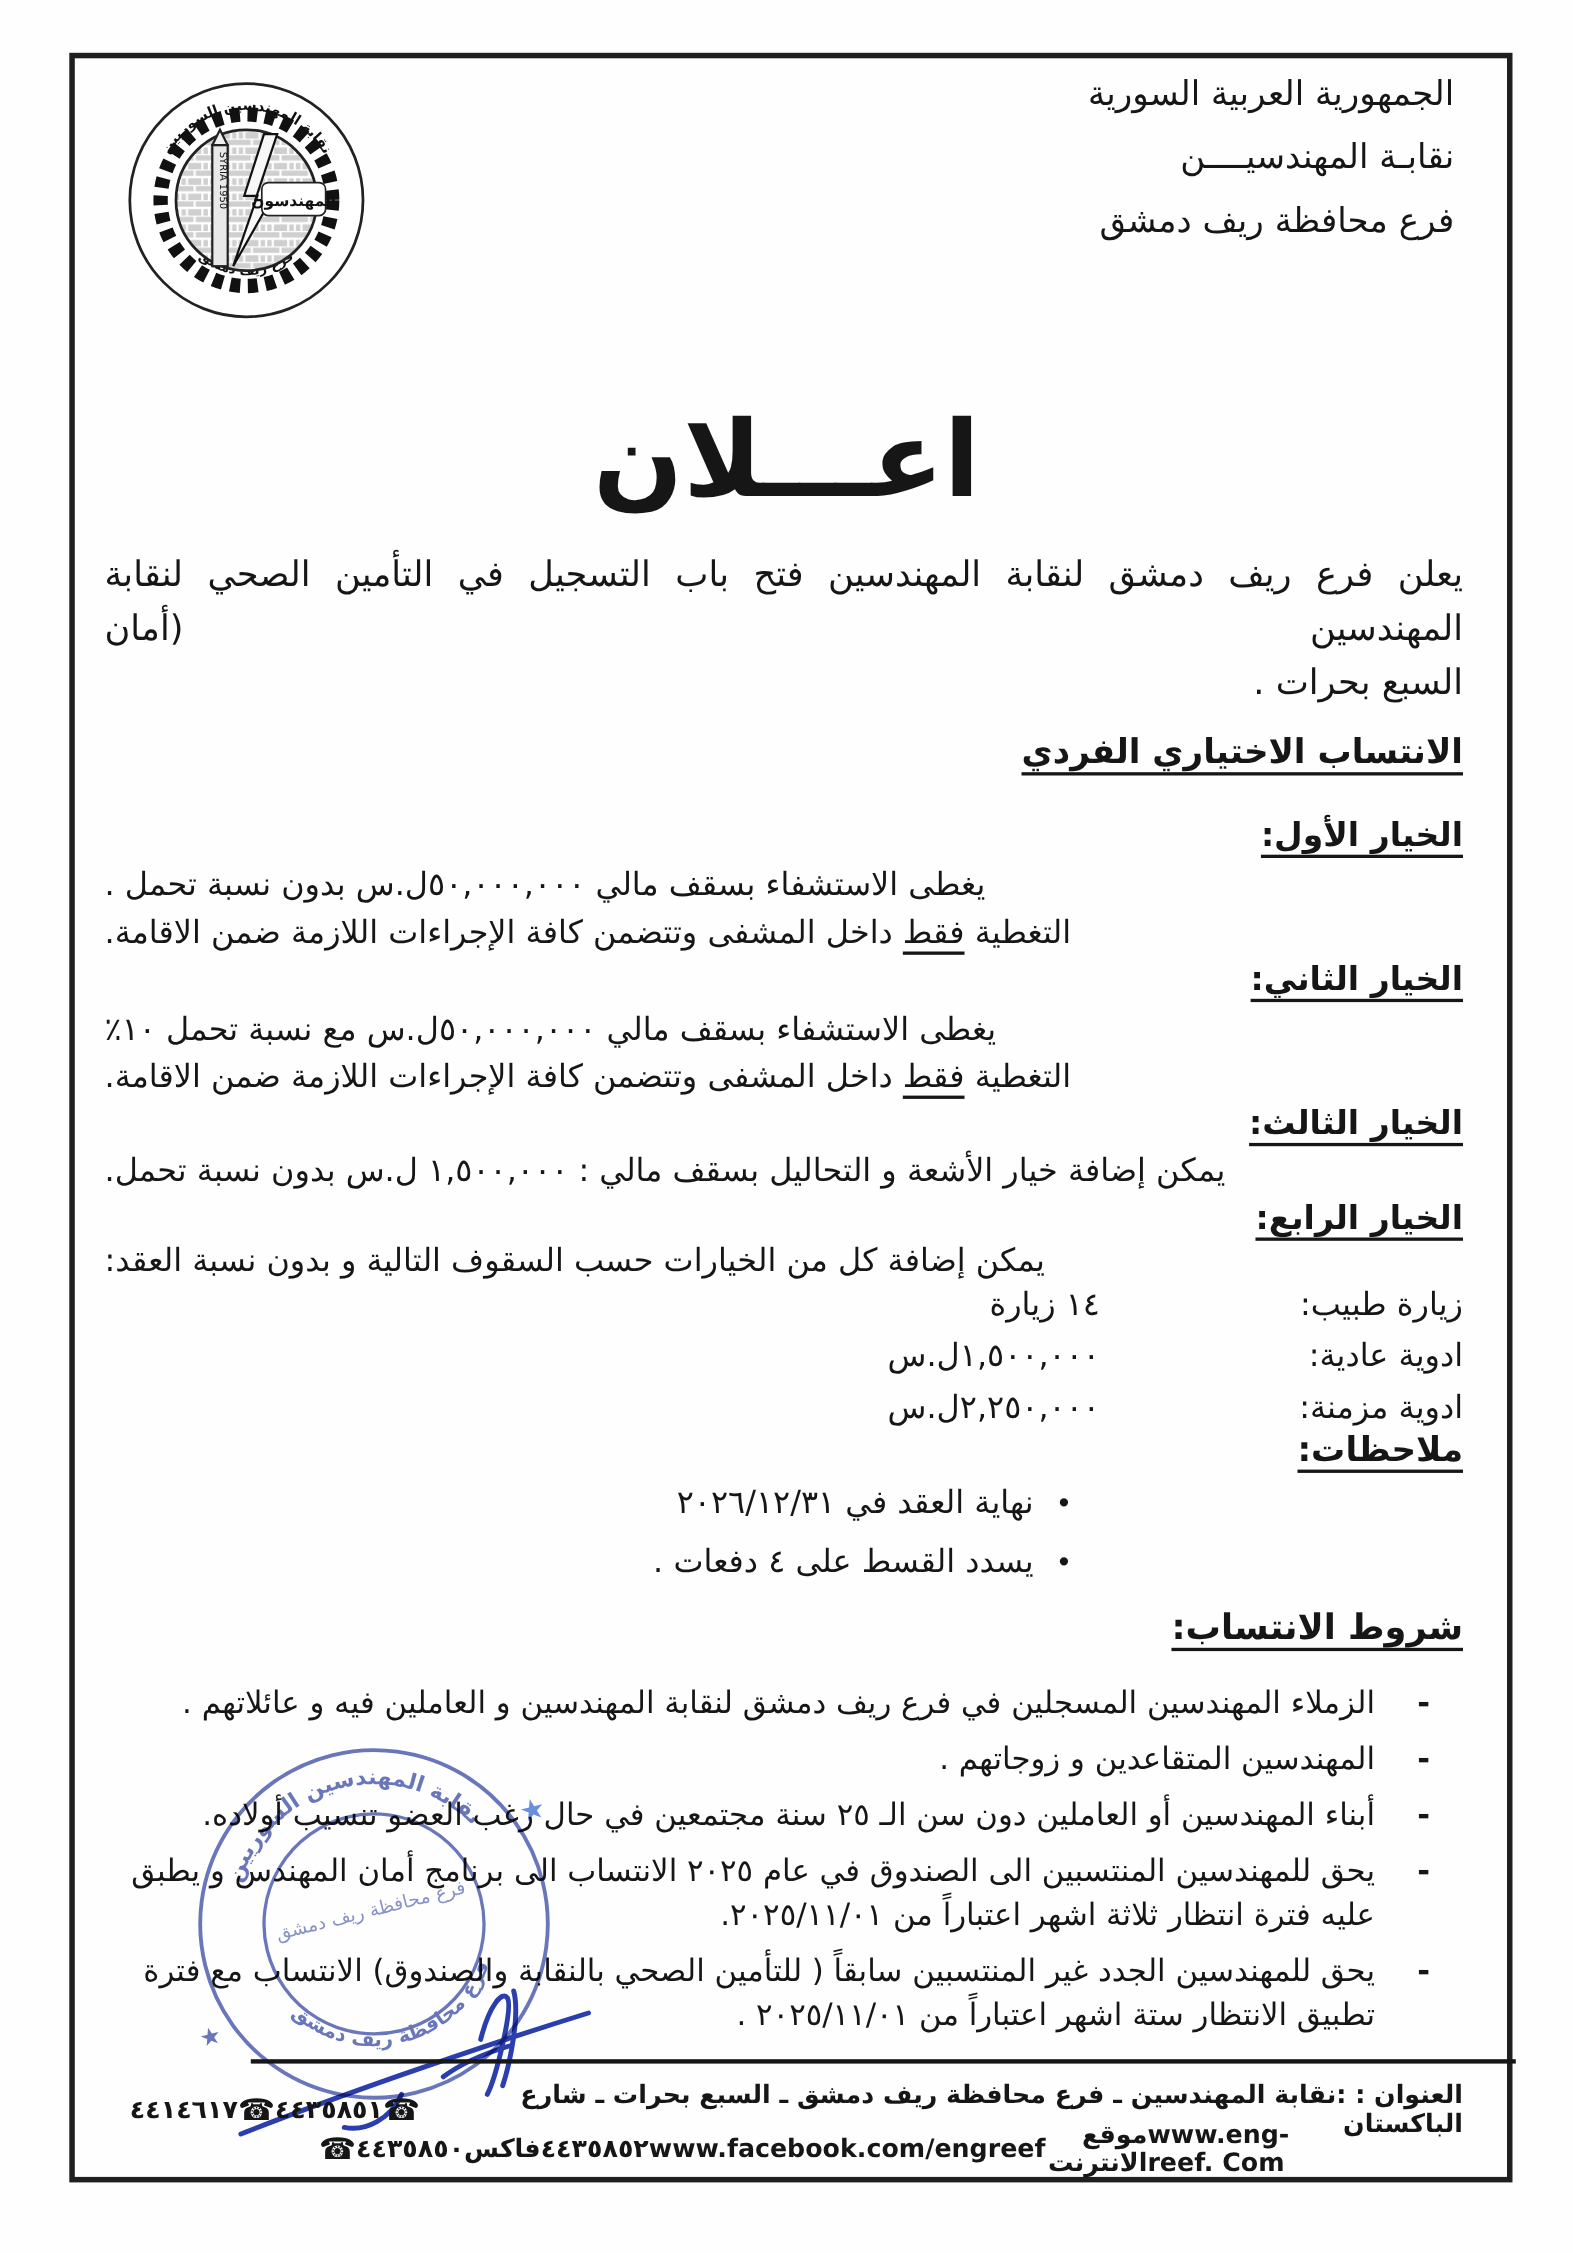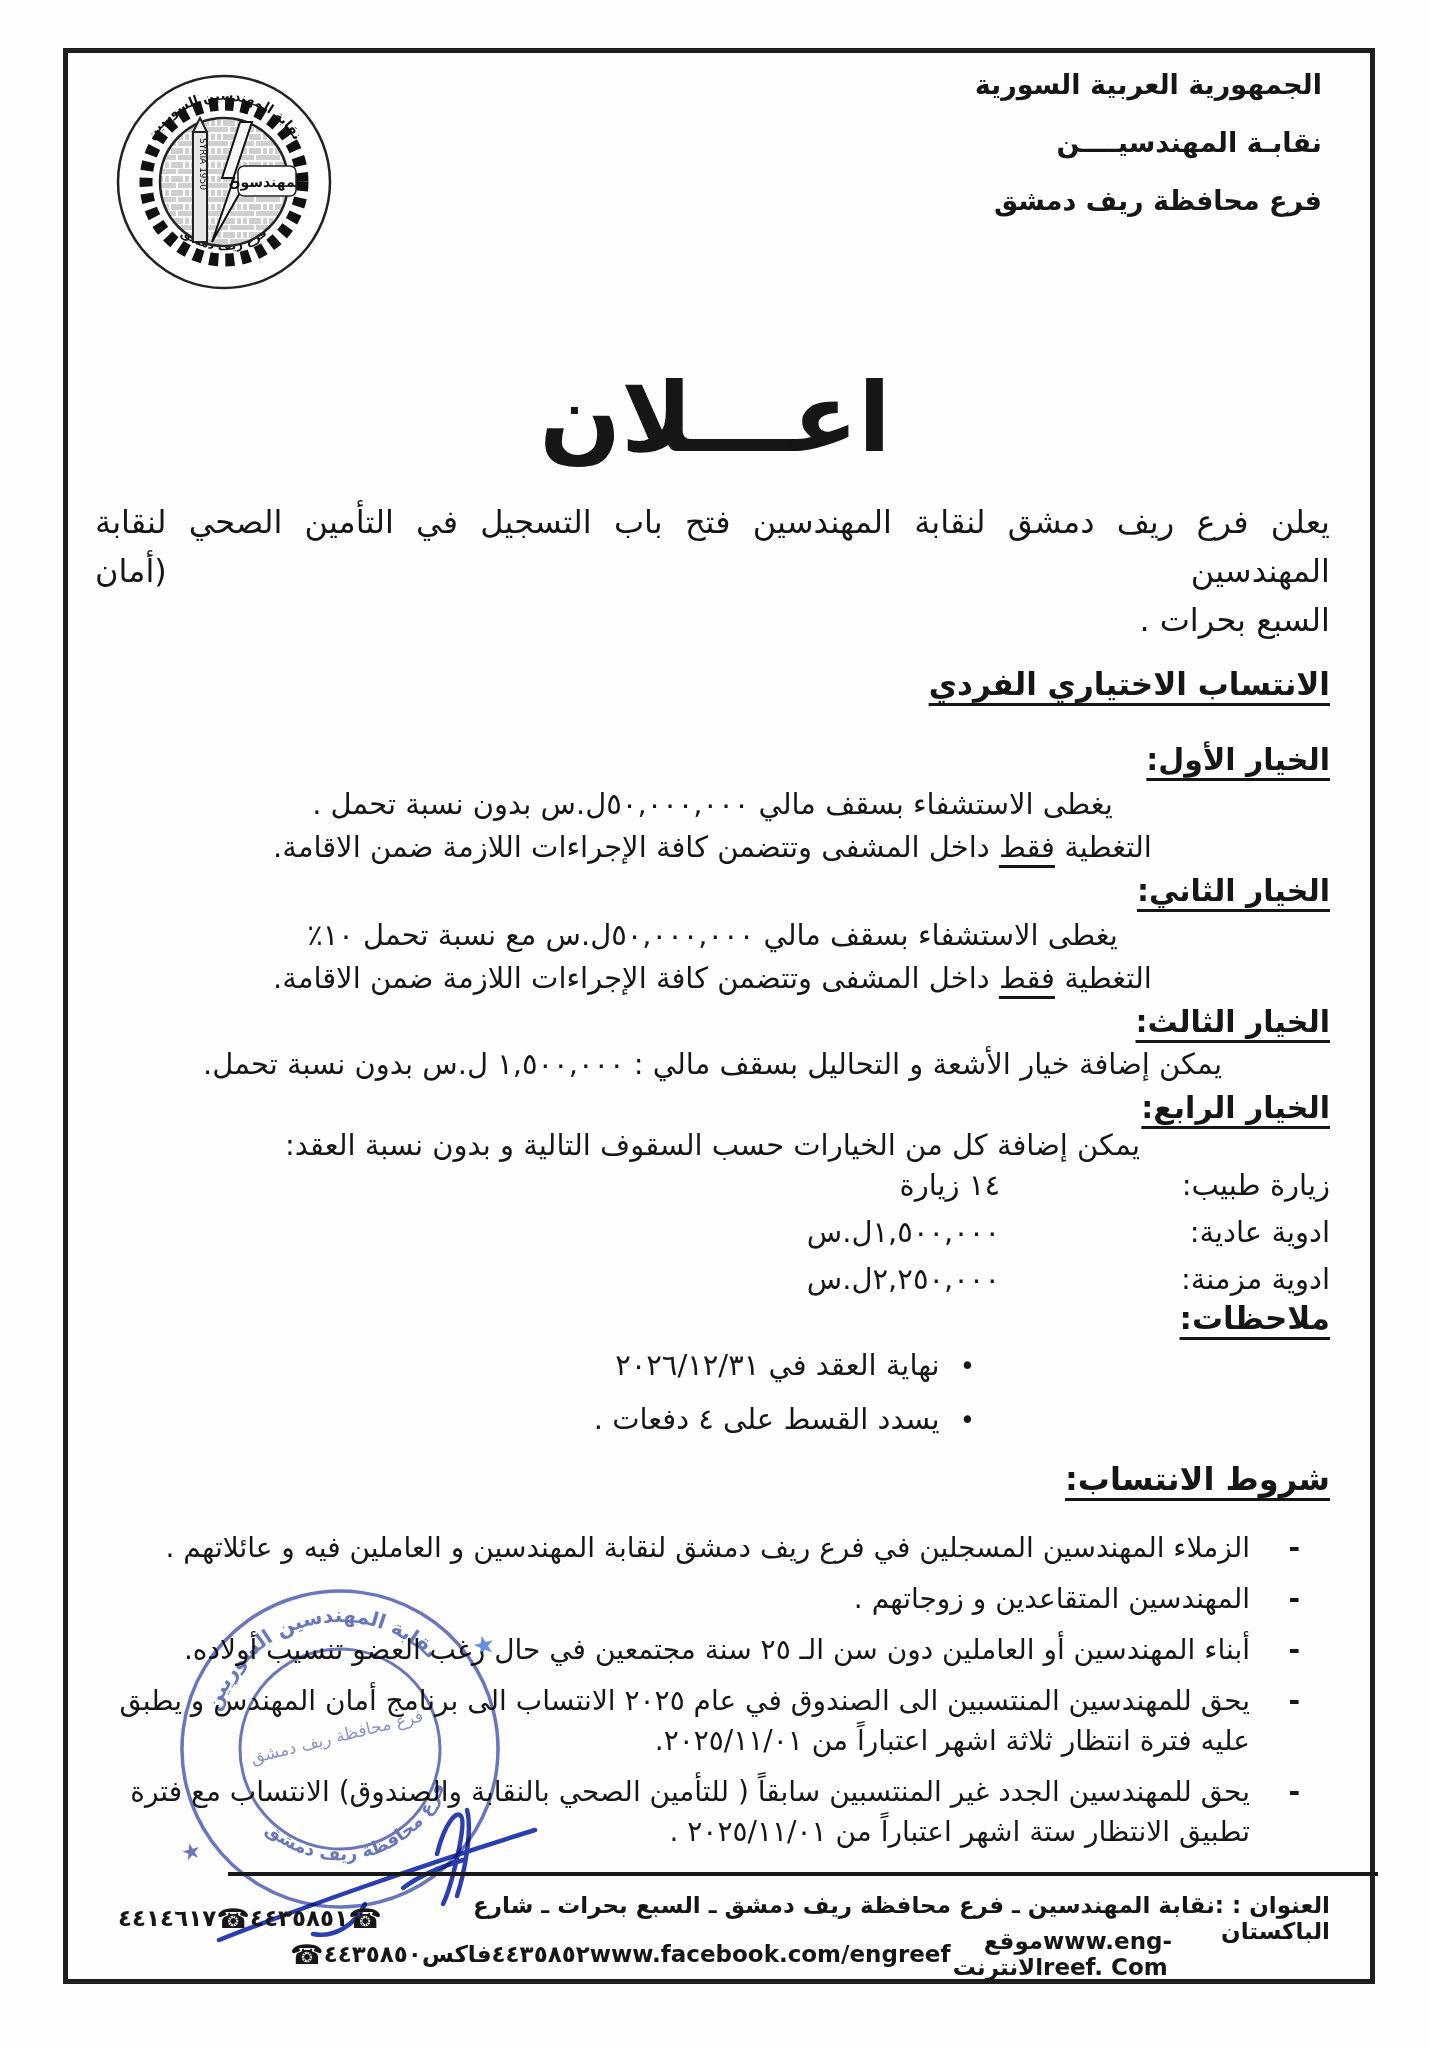--- a/index.html
+++ b/index.html
@@ -3,31 +3,31 @@
 <meta charset="utf-8">
 <style>
   * { margin:0; padding:0; box-sizing:border-box; }
   body { background:#ffffff; font-family:"DejaVu Sans", sans-serif; }
   .page { position:relative; width:1430px; height:2048px; background:#fefefe; overflow:hidden;
           color:#161616; }
   .abs { position:absolute; }
   .ar { direction:rtl; font-family:"DejaVu Sans", sans-serif; color:#161616; }
   .frame { left:63px; top:48px; width:1312px; height:1936px; border:5px solid #1f1f1f; }
 
-  .hdr { right:108px; top:56px; text-align:right; font-weight:bold; font-size:27px; line-height:58px; }
+  .hdr { right:108px; top:56px; text-align:right; font-weight:normal; font-size:31px; line-height:58px; }
   .title { left:0; right:0; top:342px; text-align:center; font-size:96px; font-weight:bold;
            letter-spacing:1px;margin-top:20px; }
 
   .intro { left:95px; right:100px; top:498px; font-size:32px; line-height:49px; text-align:right; }
   .just { text-align:justify; text-align-last:justify; }
 
   .u { text-decoration:underline; text-underline-offset:8px; text-decoration-thickness:2.5px; }
   .sec-h  { right:100px; font-size:31px; font-weight:bold; }
   .opt-h  { right:100px; font-size:30px; font-weight:bold; }
-  .bline  { right:100px; left:95px; font-size:29px; text-align:center; }
+  .bline  { right:100px; left:95px; font-size:29px; text-align:left; }
 
   .row4 { right:100px; left:95px; display:flex; flex-direction:row; font-size:29px; }
   .row4 .lbl { width:330px; }
   .row4 .val { text-align:right; }
 
   .note-item { right:455px; display:flex; gap:20px; font-size:29px; align-items:baseline; }
   .note-bullet { font-size:26px; }
 
   .cond-list { right:130px; left:95px; top:1528px; font-size:28px; line-height:40px; }
   .cond-item { display:flex; gap:28px; margin-bottom:11px; }

